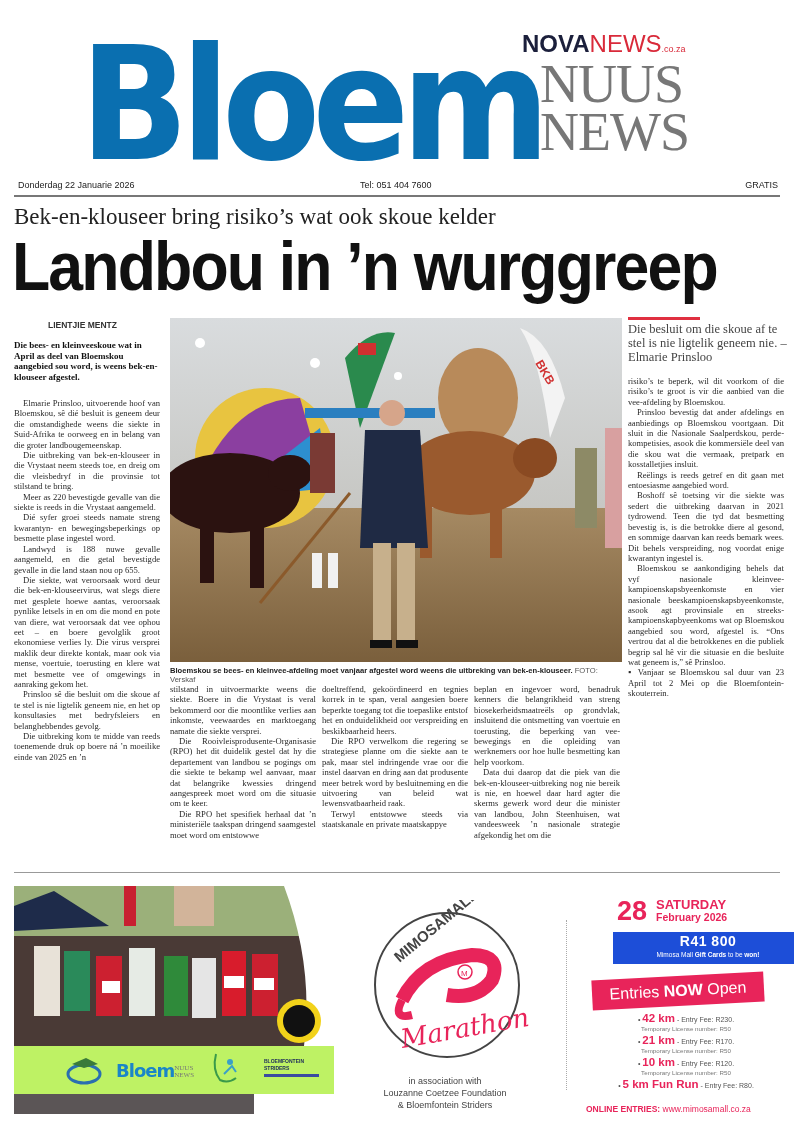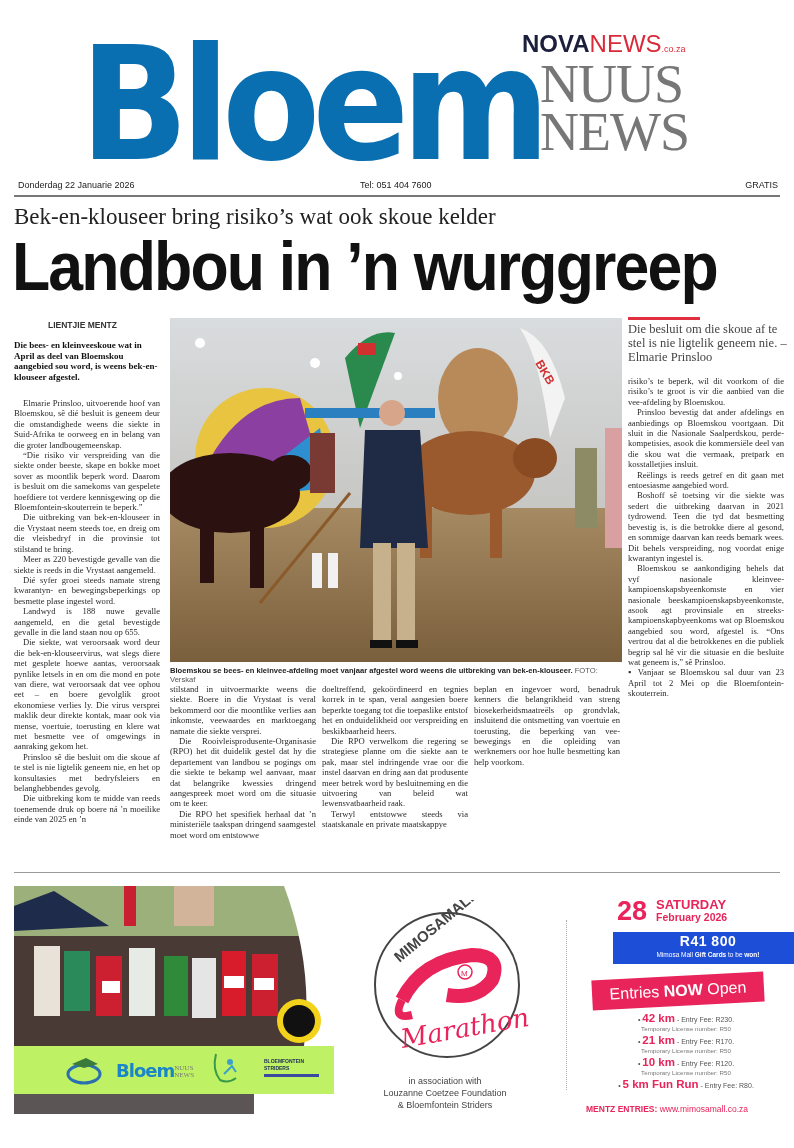--- a/index.html
+++ b/index.html
@@ -87,21 +87,20 @@
   <div class="rule"></div>
 </header>
 
 <div class="kicker">Bek-en-klouseer bring risiko’s wat ook skoue kelder</div>
 <h1 class="headline">Landbou in ’n wurggreep</h1>
 
 <div class="byline">LIENTJIE MENTZ</div>
 <div class="intro">Die bees- en kleinveeskoue wat in April as deel van Bloemskou aangebied sou word, is weens bek-en-klouseer afgestel.</div>
 <div class="col" style="left:14px; top:398px; width:146px;">
   <p>Elmarie Prinsloo, uitvoerende hoof van Bloemskou, sê dié besluit is geneem deur die omstandighede weens die siekte in Suid-Afrika te oorweeg en in belang van die groter landbougemeenskap.</p>
-  <p>“Die risiko vir verspreiding van die siekte onder beeste, skape en bokke moet sover as moontlik beperk word. Daarom is besluit om die samekoms van gespelete hoefdiere tot verdere kennisgewing op die Bloemfontein-skouterrein te beperk.”</p>
   <p>Die uitbreking van bek-en-klouseer in die Vrystaat neem steeds toe, en dreig om die vleisbedryf in die provinsie tot stilstand te bring.</p>
   <p>Meer as 220 bevestigde gevalle van die siekte is reeds in die Vrystaat aangemeld.</p>
   <p>Dié syfer groei steeds namate streng kwarantyn- en bewegingsbeperkings op besmette plase ingestel word.</p>
   <p>Landwyd is 188 nuwe gevalle aangemeld, en die getal bevestigde gevalle in die land staan nou op 655.</p>
   <p>Die siekte, wat veroorsaak word deur die bek-en-klouseervirus, wat slegs diere met gesplete hoewe aantas, veroorsaak pynlike letsels in en om die mond en pote van diere, wat veroorsaak dat vee ophou eet – en boere gevolglik groot ekonomiese verlies ly. Die virus versprei maklik deur direkte kontak, maar ook via mense, voertuie, toerusting en klere wat met besmette vee of omgewings in aanraking gekom het.</p>
   <p>Prinsloo sê die besluit om die skoue af te stel is nie ligtelik geneem nie, en het op konsultasies met bedryfsleiers en belanghebbendes gevolg.</p>
   <p>Die uitbreking kom te midde van reeds toenemende druk op boere ná ’n moeilike einde van 2025 en ’n</p>
 </div>
 
 <div class="photo">
@@ -164,20 +163,21 @@
 </div>
 
 <div class="col" style="left:322px; top:684px; width:146px;">
   <p class="noindent">doeltreffend, gekoördineerd en tegnies korrek in te span, veral aangesien boere beperkte toegang tot die toepaslike entstof het en onduidelikheid oor verspreiding en beskikbaarheid heers.</p>
   <p>Die RPO verwelkom die regering se strategiese planne om die siekte aan te pak, maar stel indringende vrae oor die instel daarvan en dring aan dat produsente meer betrek word by besluitneming en die uitvoering van beleid wat lewensvatbaarheid raak.</p>
   <p>Terwyl entstowwe steeds via staatskanale en private maatskappye</p>
 </div>
 
 <div class="col" style="left:474px; top:684px; width:146px;">
   <p class="noindent">beplan en ingevoer word, benadruk kenners die belangrikheid van streng biosekerheidsmaatreëls op grondvlak, insluitend die ontsmetting van voertuie en toerusting, die beperking van vee-bewegings en die opleiding van werknemers oor hoe hulle besmetting kan help voorkom.</p>
+  <p>Data dui daarop dat die piek van die bek-en-klouseer-uitbreking nog nie bereik is nie, en hoewel daar hard agter die skerms gewerk word deur die minister van landbou, John Steenhuisen, wat vandeesweek ’n nasionale strategie afgekondig het om die</p>
 </div>
 
 <div class="pq-bar"></div>
 <div class="pullquote">Die besluit om die skoue af te stel is nie ligtelik geneem nie. – Elmarie Prinsloo</div>
 <div class="col" style="left:628px; top:376px; width:156px;">
   <p class="noindent">risiko’s te beperk, wil dit voorkom of die risiko’s te groot is vir die aanbied van die vee-afdeling by Bloemskou.</p>
   <p>Prinsloo bevestig dat ander afdelings en aanbiedings op Bloemskou voortgaan. Dit sluit in die Nasionale Saalperdskou, perde-kompetisies, asook die kommersiële deel van die skou wat die vermaak, pretpark en kosstalletjies insluit.</p>
   <p>Reëlings is reeds getref en dit gaan met entoesiasme aangebied word.</p>
   <p>Boshoff sê toetsing vir die siekte was sedert die uitbreking daarvan in 2021 tydrowend. Teen die tyd dat besmetting bevestig is, is die betrokke diere al gesond, en sommige daarvan kan reeds bemark wees. Dit behels verspreiding, nog voordat enige kwarantyn ingestel is.</p>
   <p>Bloemskou se aankondiging behels dat vyf nasionale kleinvee-kampioenskapsbyeenkomste en vier nasionale beeskampioenskapsbyeenkomste, asook agt provinsiale en streeks-kampioenskapbyeenkoms wat op Bloemskou aangebied sou word, afgestel is. “Ons vertrou dat al die betrokkenes en die publiek begrip sal hê vir die situasie en die besluite wat geneem is,” sê Prinsloo.</p>
@@ -262,15 +262,15 @@
   <div class="races">
     <div class="race">• <span class="km">42 km</span><span> - Entry Fee: R230.</span></div>
     <div class="lic">Temporary License number: R50</div>
     <div class="race">• <span class="km">21 km</span><span> - Entry Fee: R170.</span></div>
     <div class="lic">Temporary License number: R50</div>
     <div class="race">• <span class="km">10 km</span><span> - Entry Fee: R120.</span></div>
     <div class="lic">Temporary License number: R50</div>
     <div class="race">• <span class="km">5 km Fun Run</span><span> - Entry Fee: R80.</span></div>
   </div>
   <div class="online">
-    <b>MENTZ ENTRIES:</b><span> www.mimosamall.co.za</span>
+    <b>ONLINE ENTRIES:</b><span> www.mimosamall.co.za</span>
   </div>
 </section>
 
 </body></html>

